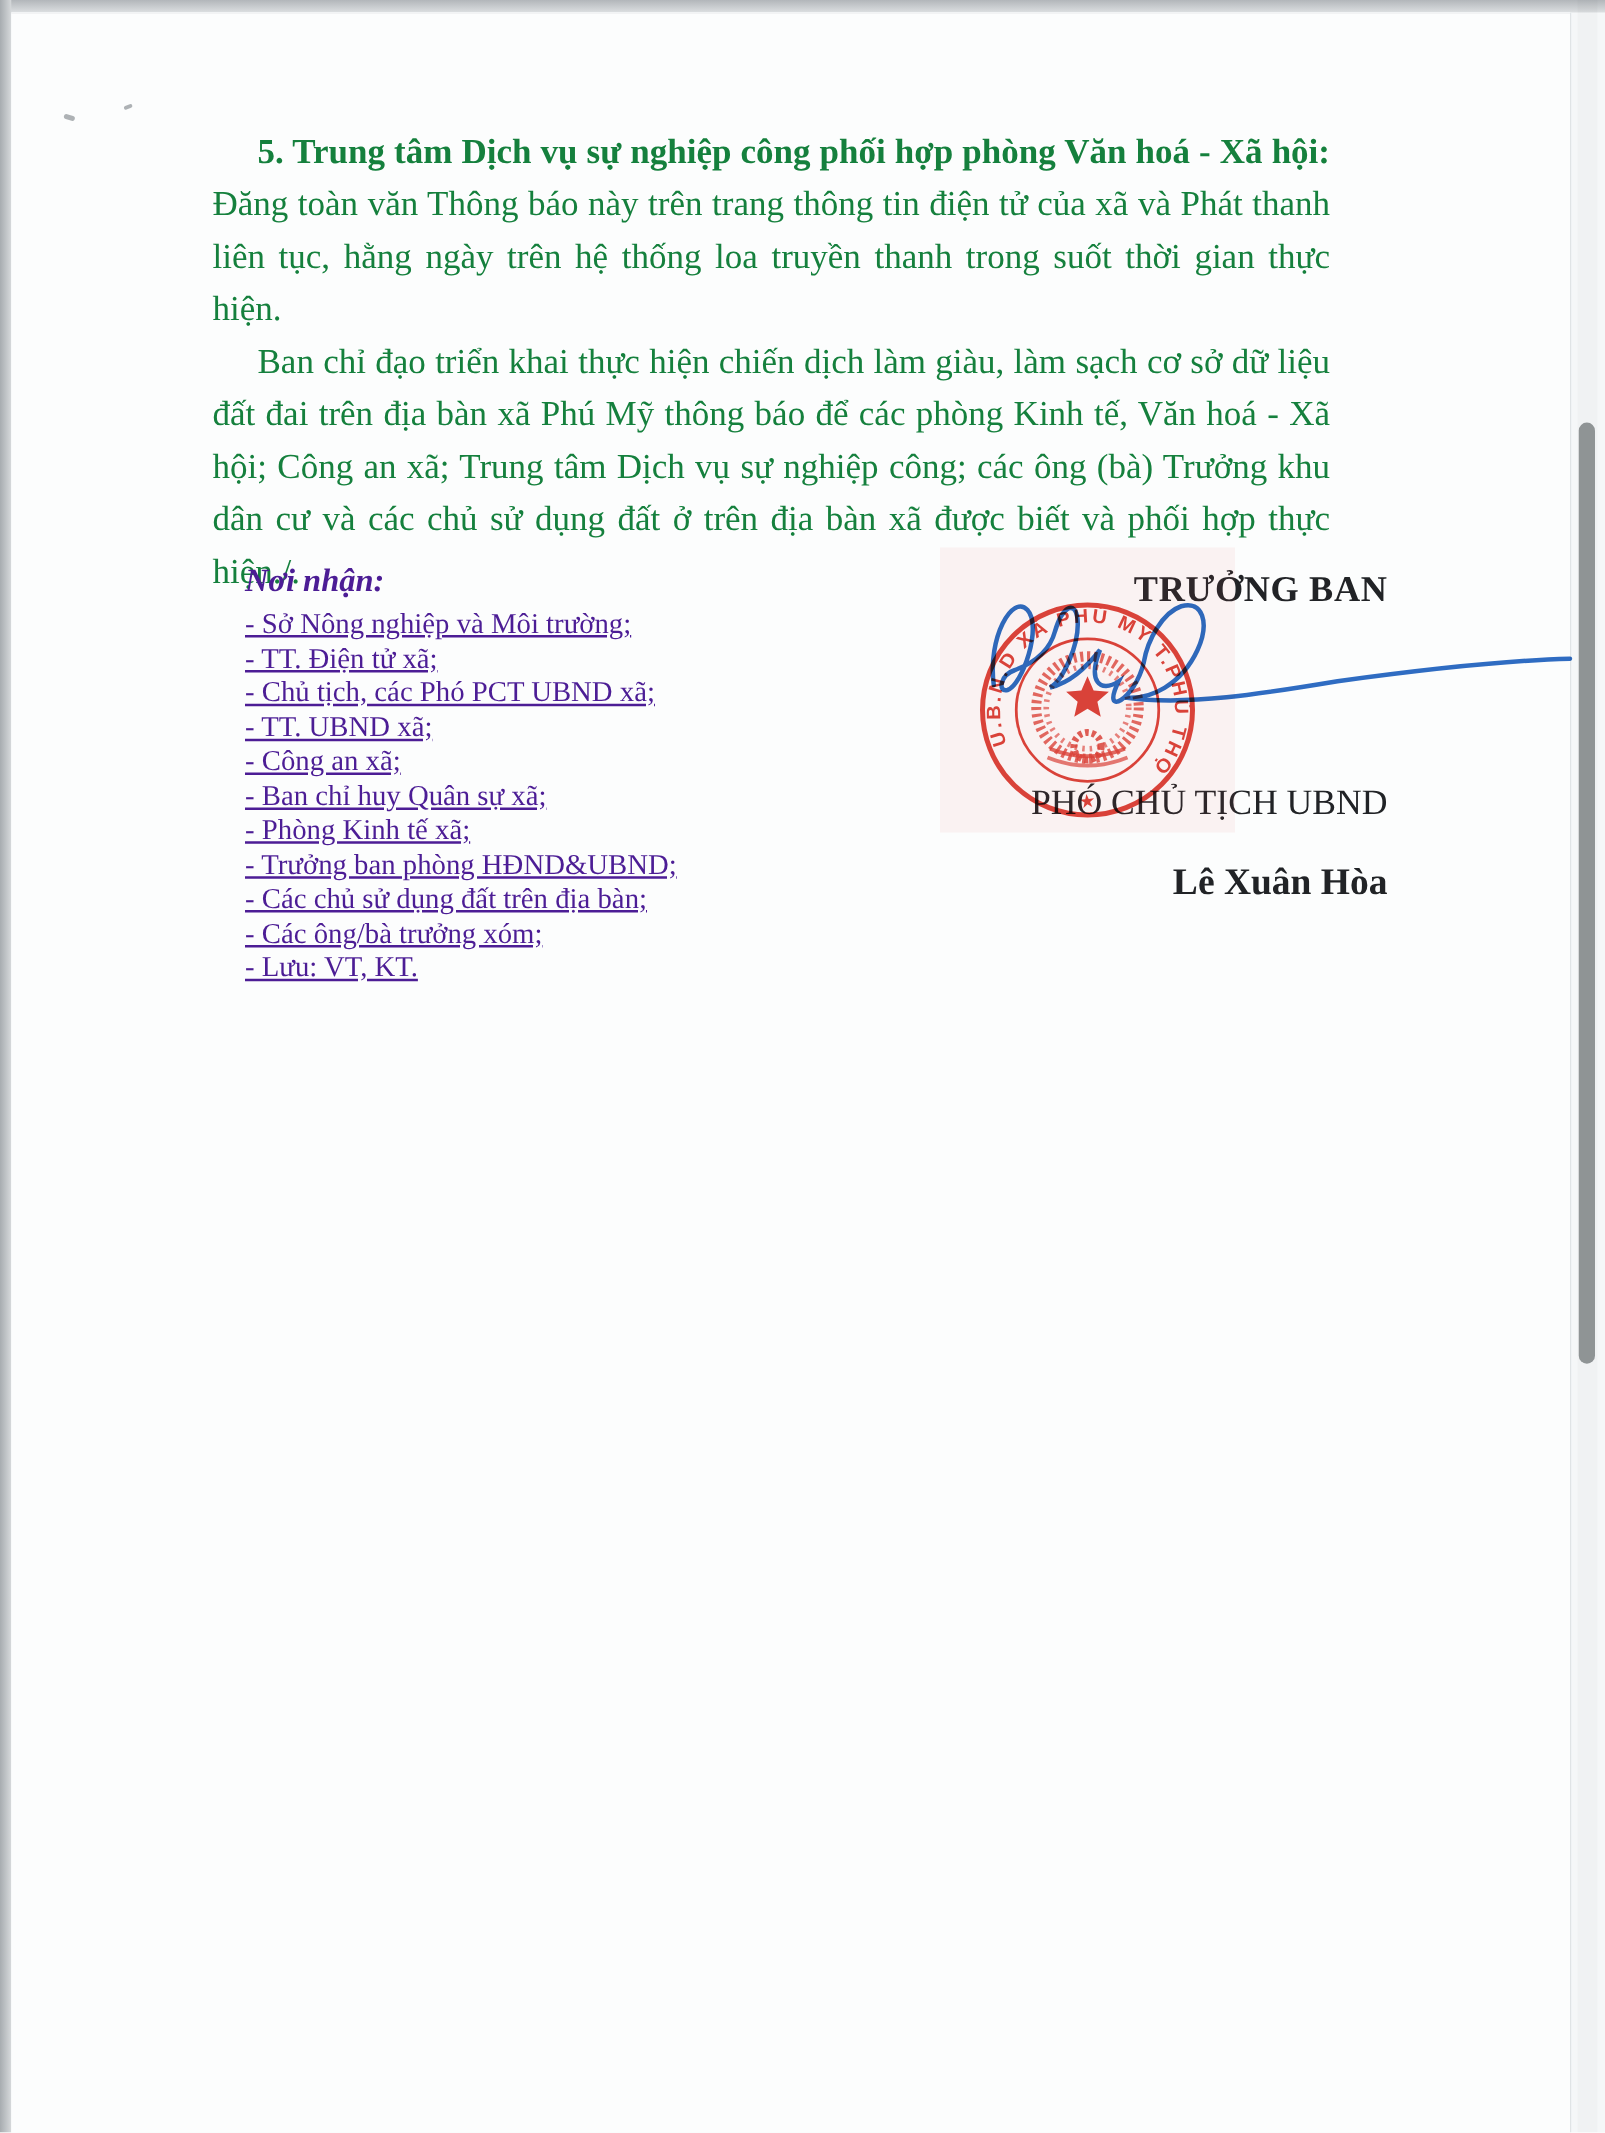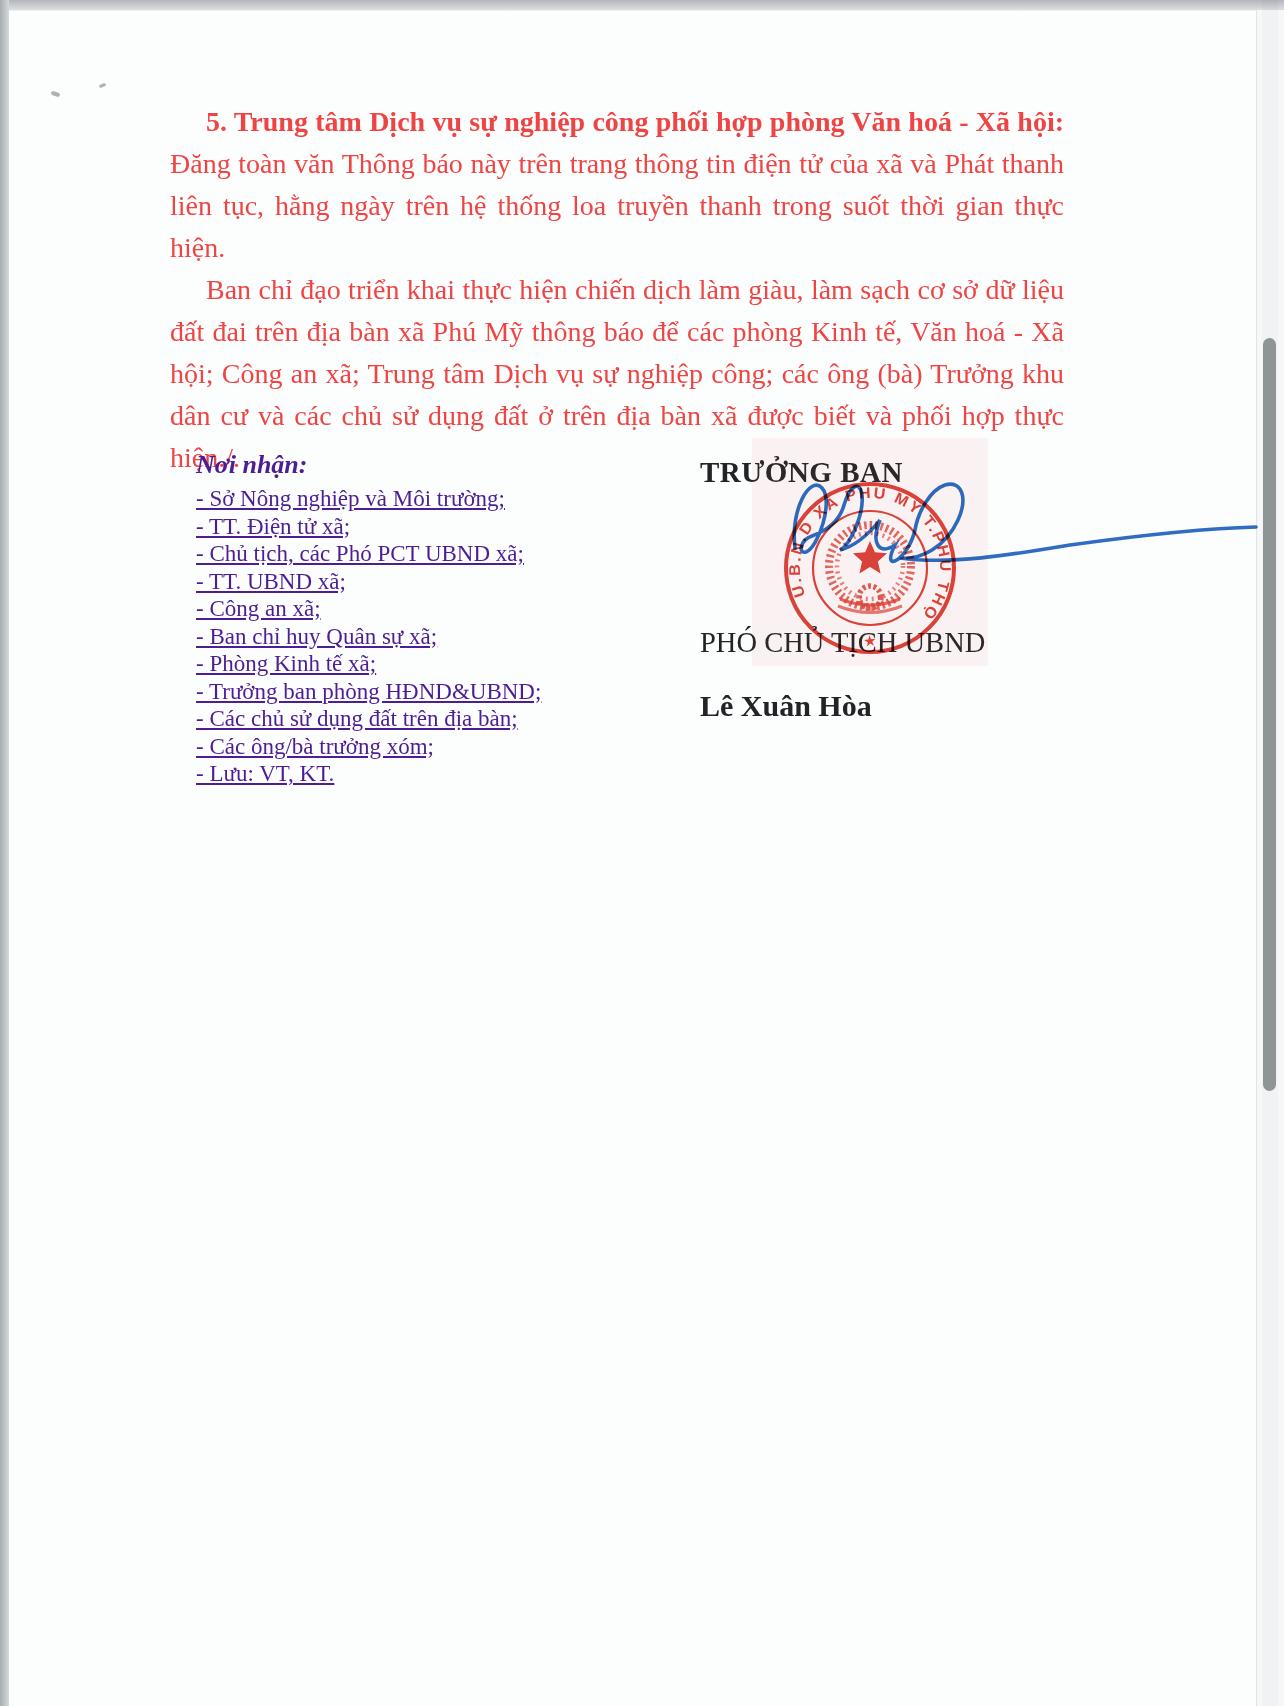--- a/index.html
+++ b/index.html
@@ -18,35 +18,35 @@
   }
   .doc-page{
     position:absolute;left:9px;top:10px;width:1247px;height:1696px;
     background:#fcfdfd;
     border-right:1px solid #e0e4e6;
     box-shadow:inset 0 1px 0 #eef0f1;
   }
   .speck{position:absolute;background:rgba(110,116,122,.55);border-radius:2px;}
   .body-text{
     position:absolute;left:170px;top:101px;width:894px;
-    font-size:28px;line-height:42px;color:#ef4444;
+    font-size:28px;line-height:42px;color:#15803d;
     text-align:justify;
   }
   .body-text p{margin:0;text-indent:36px;}
   .body-text .lead{font-weight:bold;}
   .recipients{
     position:absolute;left:196px;top:450px;width:430px;color:#4c1d95;
   }
   .recipients .heading{
     font-weight:bold;font-style:italic;font-size:26px;line-height:30px;margin-bottom:5px;
   }
   .recipients ul{list-style:none;margin:0;padding:0;text-decoration:underline;}
   .recipients li{font-size:23px;line-height:27.5px;}
   .sig-title,.sig-position,.sig-name{
-    position:absolute;left:700px;width:410px;text-align:left;color:#212326;
+    position:absolute;left:700px;width:410px;text-align:right;color:#212326;
   }
   .sig-title{top:456px;font-size:29px;font-weight:bold;letter-spacing:.5px;}
   .sig-position{top:627px;font-size:28.5px;}
   .sig-name{top:661px;font-size:30px;font-weight:bold;margin-top:28px;}
   .stamp-wash{
     position:absolute;left:752px;top:438px;width:236px;height:228px;
     background:rgba(233,104,95,0.07);
   }
   .stamp-svg{
     position:absolute;left:780px;top:478px;width:180px;height:180px;

